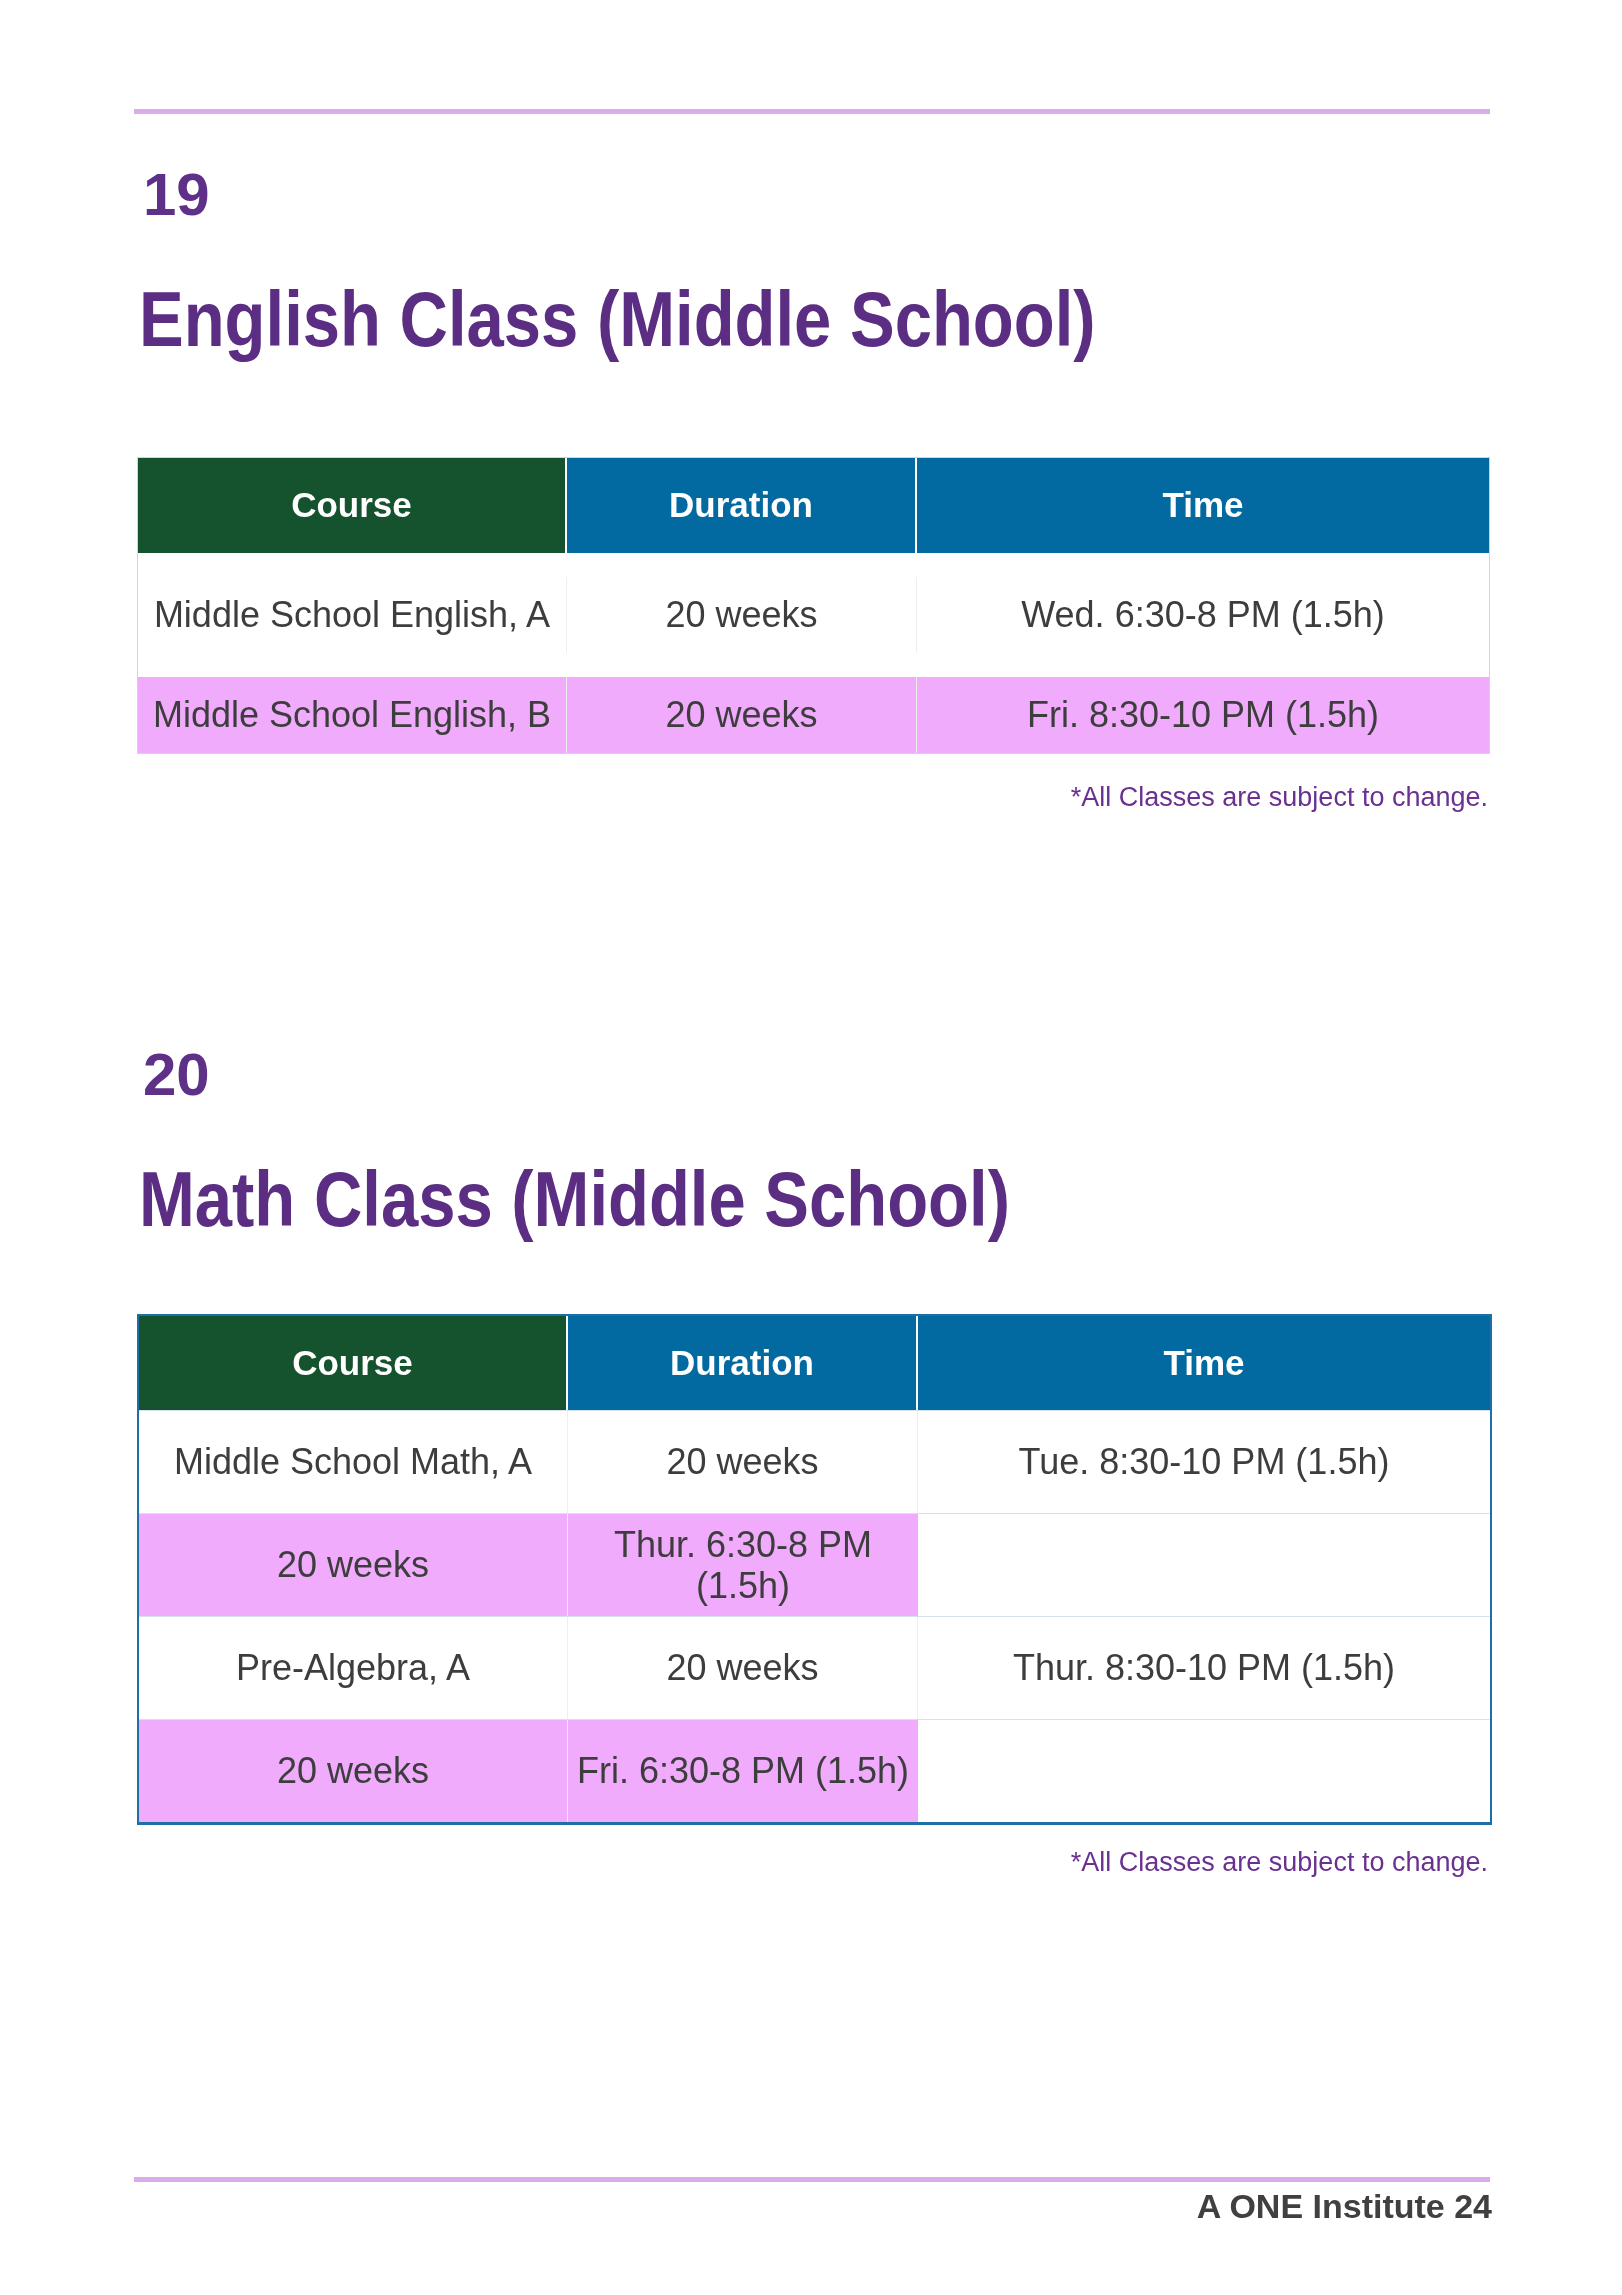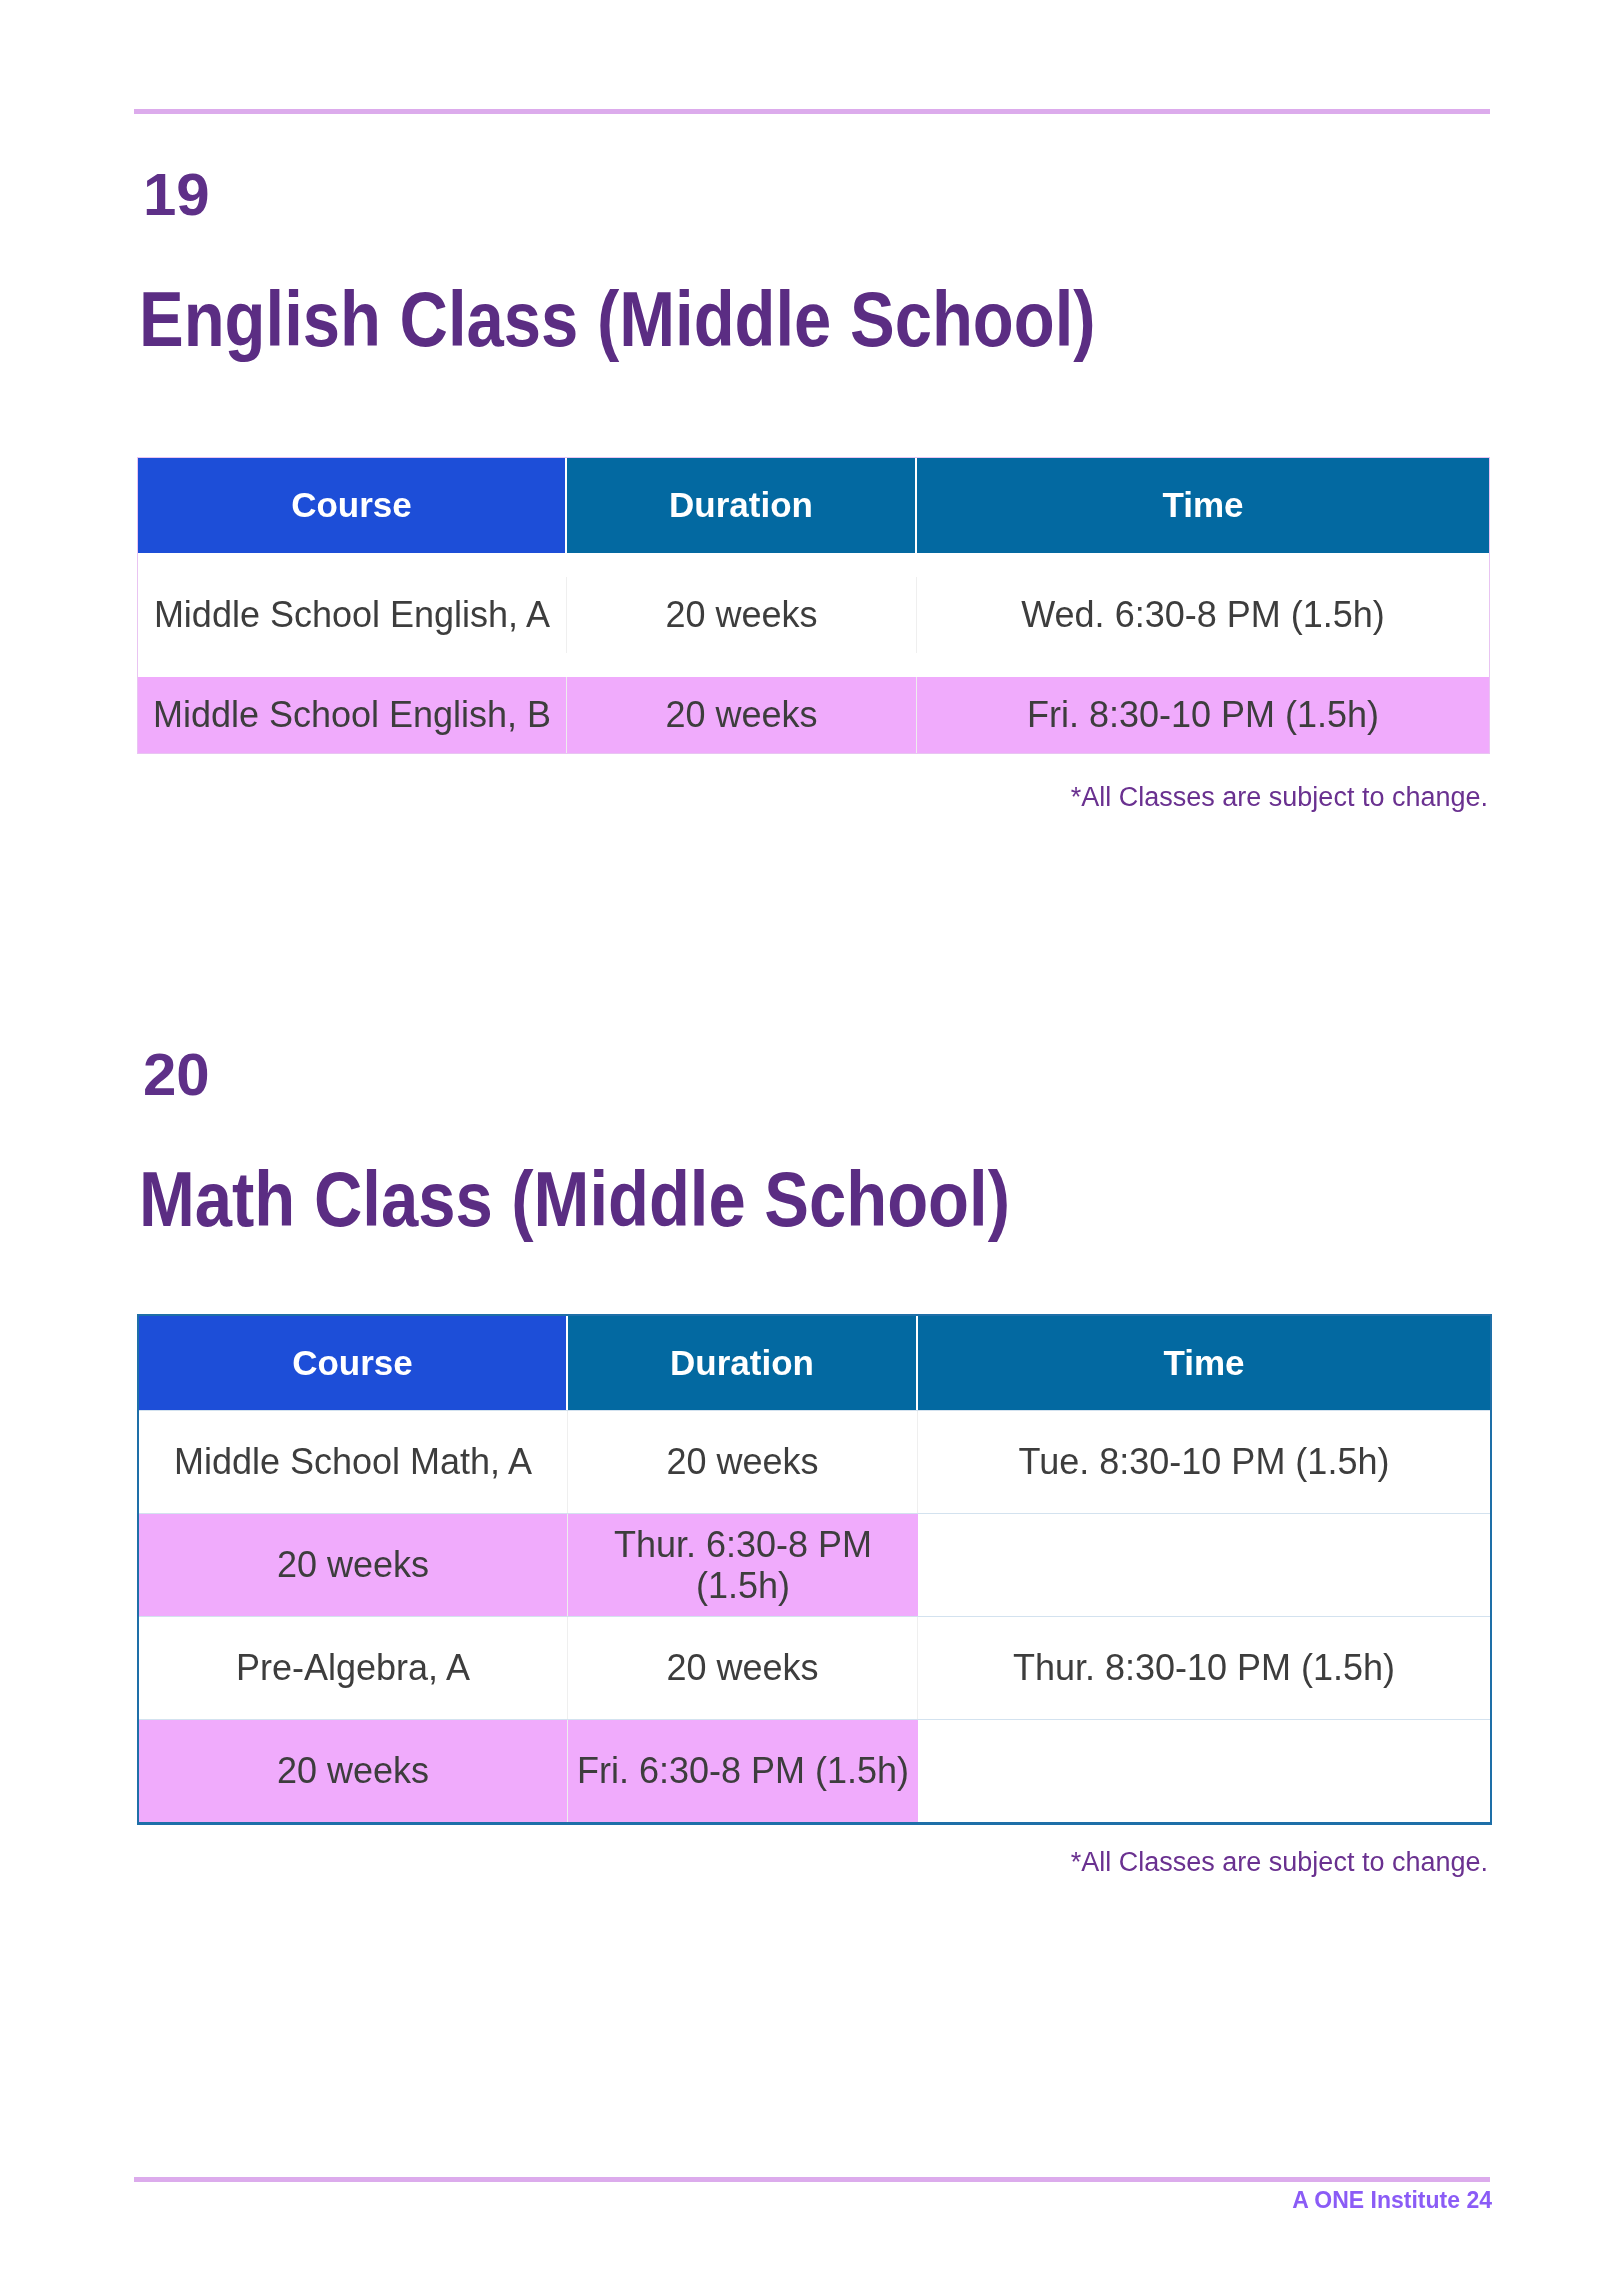--- a/index.html
+++ b/index.html
@@ -79,21 +79,21 @@
     justify-content:center;
     box-sizing:border-box;
     text-align:center;
     line-height:1.15;
   }
   .trow.head .cell{
     font-size:35px;
     font-weight:bold;
     color:#ffffff;
   }
-  .trow.head .cell.c0{ background:#1d4ed8; }
+  .trow.head .cell.c0{ background:#14532d; }
   .trow.head .cell.c1, .trow.head .cell.c2{ background:#0369a1; }
   .trow.head .cell.c0, .trow.head .cell.c1{ border-right:2px solid #ffffff; }
 
   .trow.body .cell{
     font-size:36px;
     color:#3d3d3d;
     background:#ffffff;
   }
   .trow.body.alt .cell{ background:#f0abfc; }
   .trow.body .cell.c0, .trow.body .cell.c1{ border-right:1.3px solid #efefef; }
@@ -110,23 +110,23 @@
   }
   .note.n1{ top:783px; }
   .note.n2{ top:1848px; }
 
   .footer-text{
     position:absolute;
     left:137px;
     width:1355px;
     top:2189px;
     text-align:right;
-    font-size:23px;
+    font-size:34px;
     font-weight:bold;
-    color:#8b5cf6;
+    color:#404040;
     line-height:1;
   }
 </style>
 </head>
 <body>
 
 <div class="page">
 
   <div class="rule top"></div>
 

